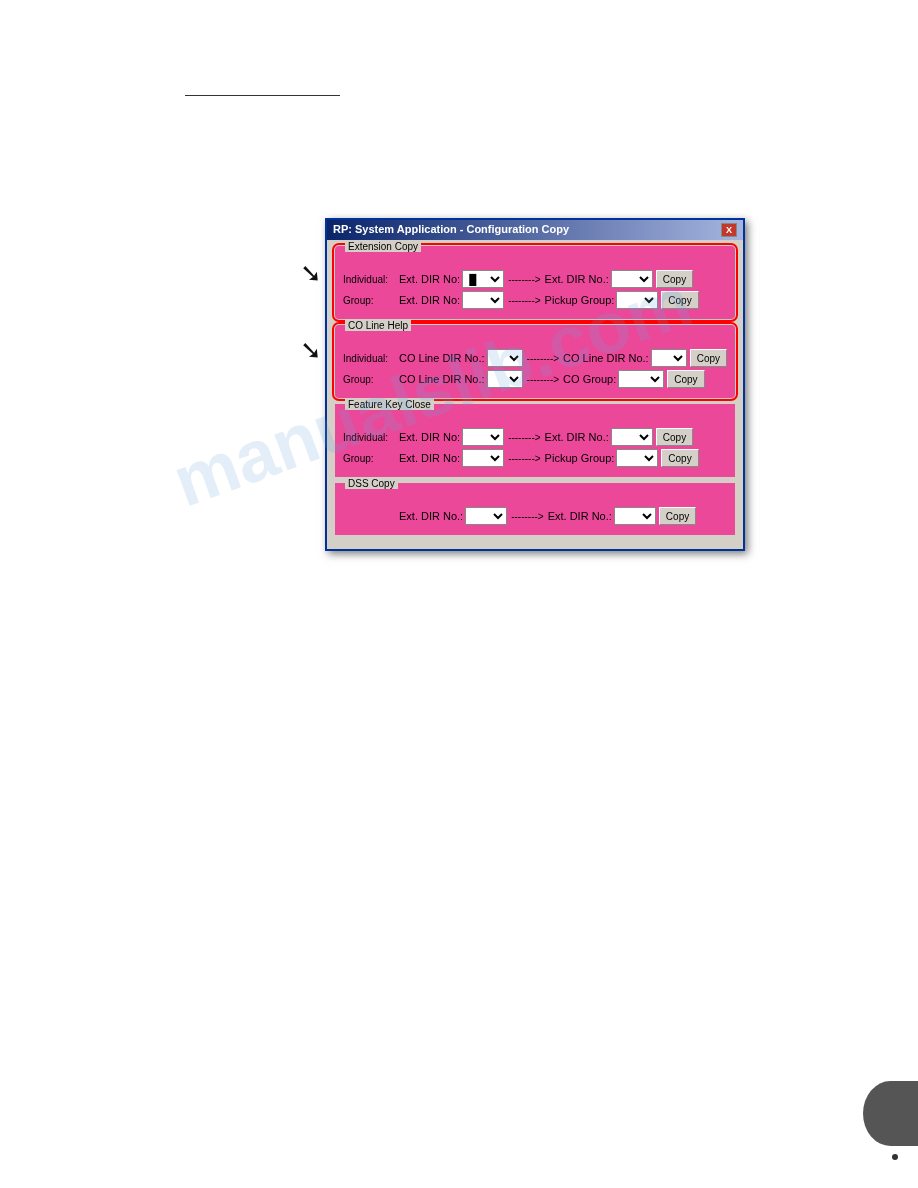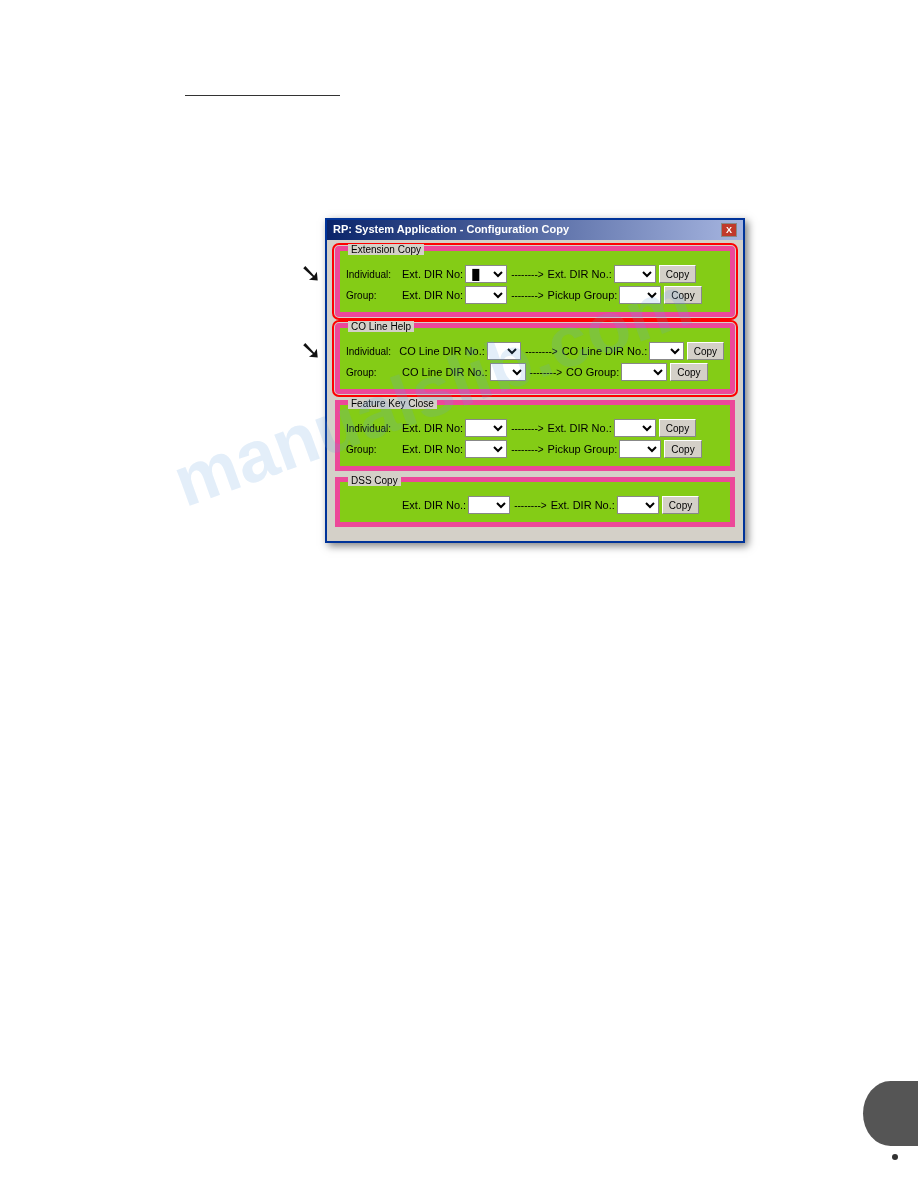--- a/index.html
+++ b/index.html
@@ -82,24 +82,24 @@
     }
 
     
     .dialog-body {
       padding: 6px 8px 8px;
       background: #d4d0c8;
     }
 
     
     .section {
-      border: 5px solid #ec4899;
-      background: #84cc16;
+      border: 2px solid #ec4899;
+      background: #ec4899;
       margin-bottom: 6px;
-      padding: 6px 6px 5px;
+      padding: 14px 6px 5px;
       position: relative;
     }
     .section-title {
       position: absolute;
       top: -7px;
       left: 8px;
       background: #d4d0c8;
       padding: 0 3px;
       font-size: 10px;
       font-weight: normal;

